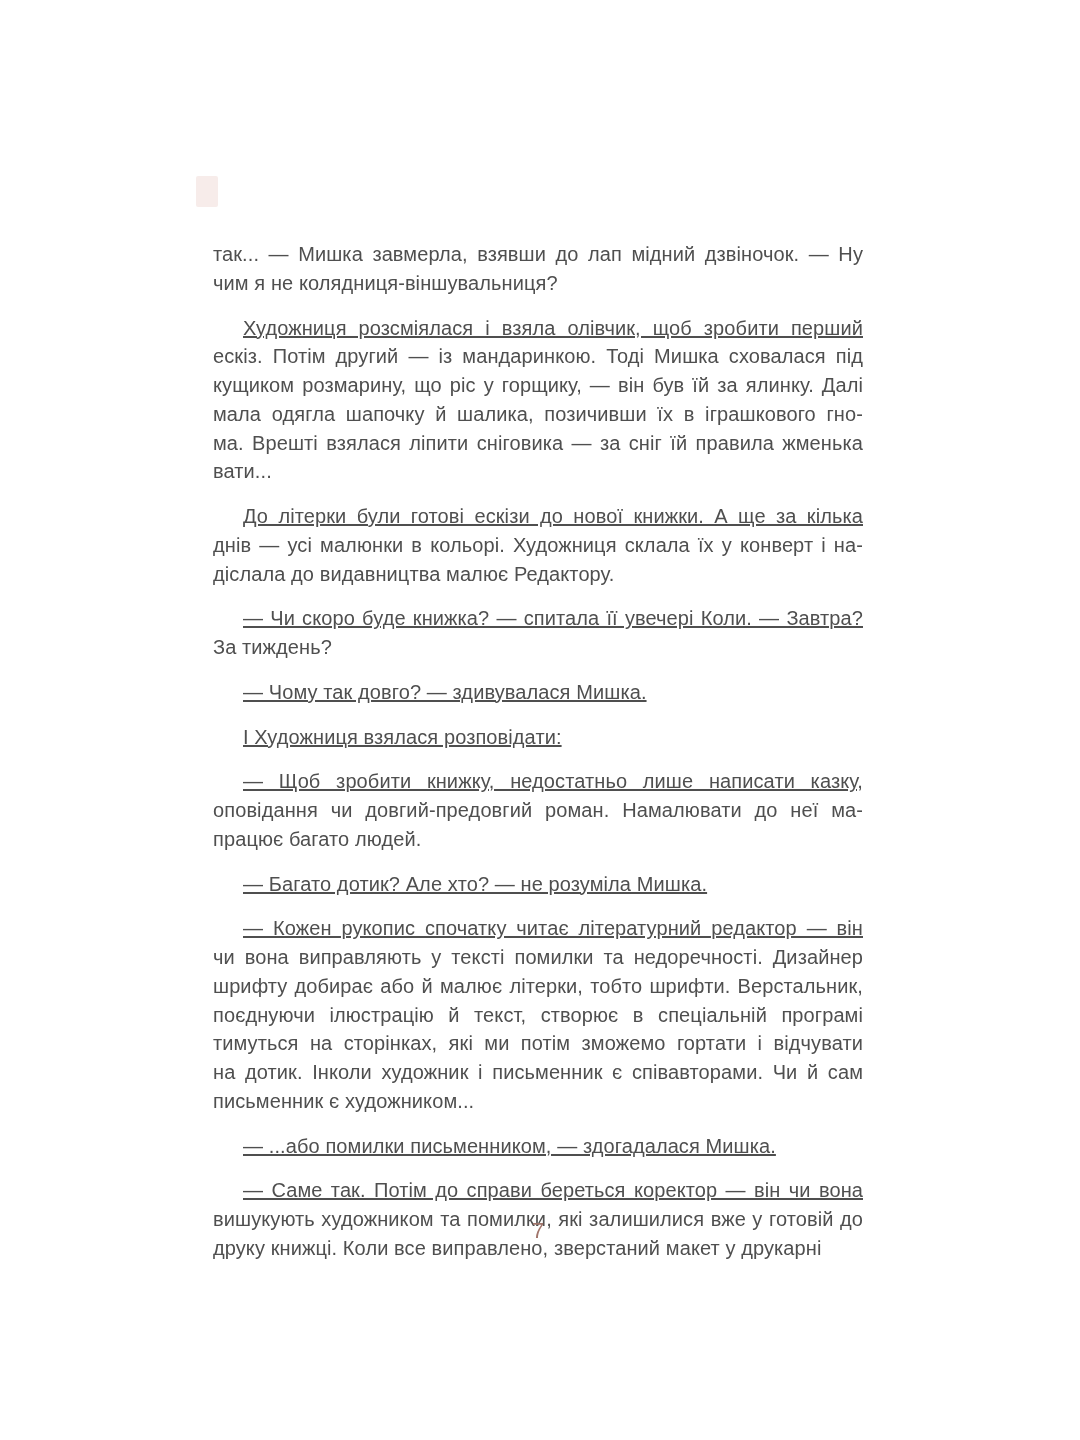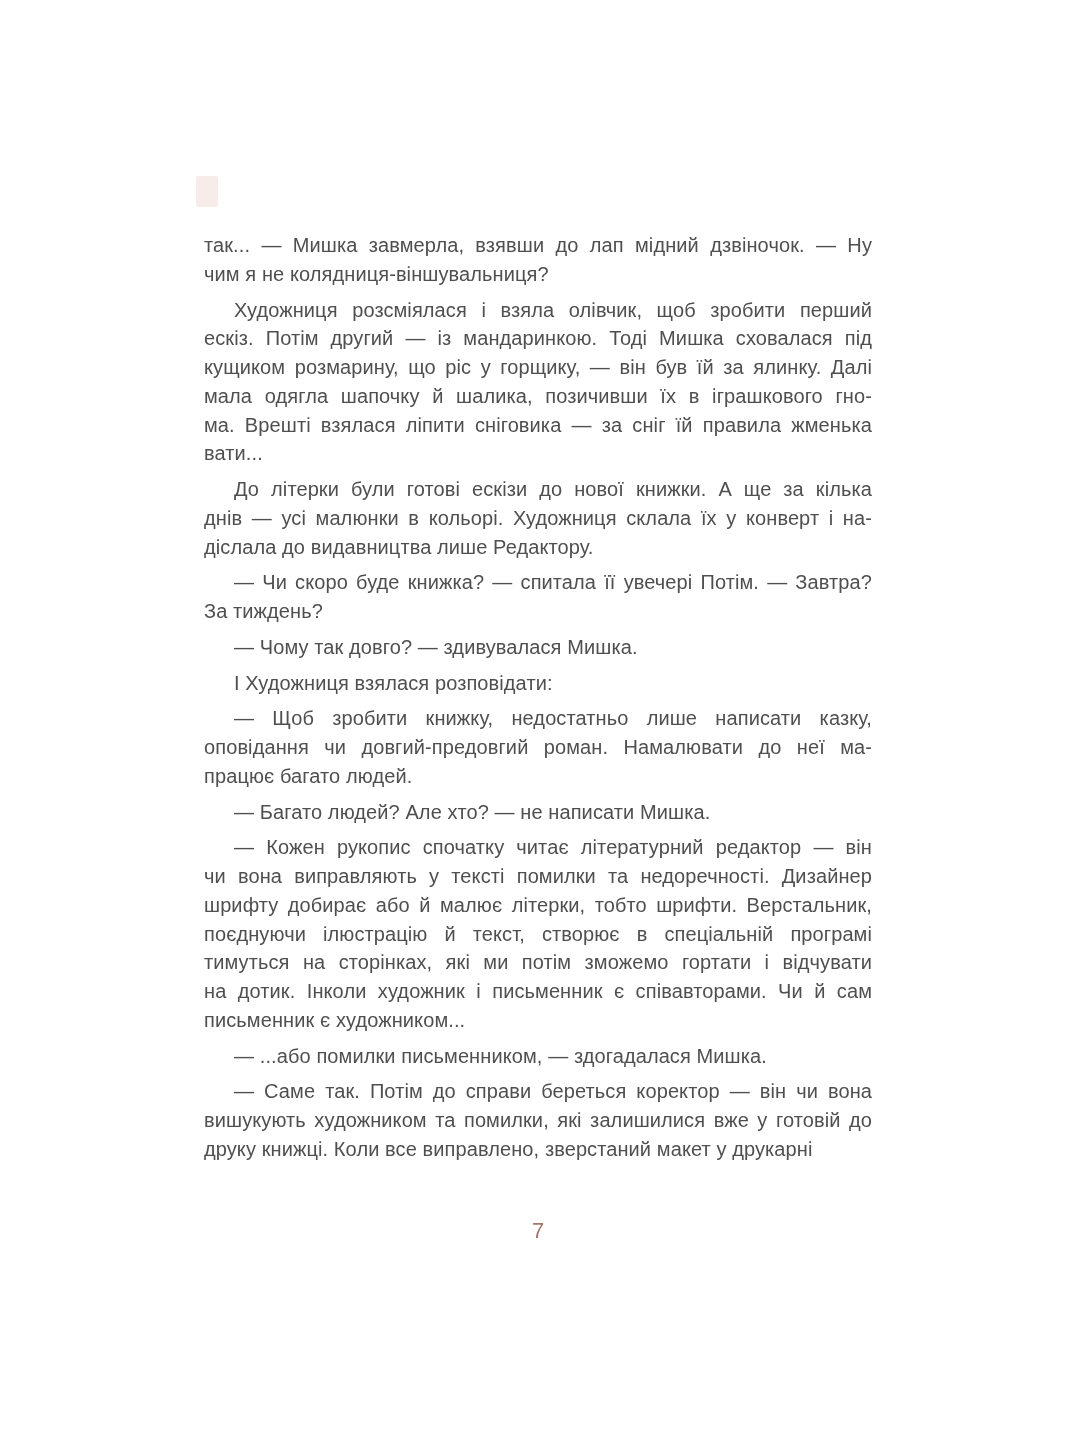--- a/index.html
+++ b/index.html
@@ -30,35 +30,36 @@
   .page-text {
     position: absolute;
     left: 197px;
     top: 224px;
     width: 682px;
     font-size: 20px;
     line-height: 28.75px;
     letter-spacing: 0.1px;
   }
   .para {
-    margin: 7px;
+    margin: 16px;
     padding: 0;
   }
   .line {
     text-align: justify;
     text-align-last: justify;
     white-space: normal;
     height: 28.75px;
     overflow: hidden;
   }
   .line.last {
     text-align-last: left;
   }
   .line.first-indent {
     text-indent: 30px;
+    text-decoration: underline;
   }
   .page-number {
     position: absolute;
     left: 197px;
     top: 1216px;
     width: 682px;
     text-align: center;
     font-size: 22px;
     line-height: 30px;
   }
@@ -77,39 +78,39 @@
         <div class="line first-indent">Художниця розсміялася і взяла олівчик, щоб зробити перший</div>
         <div class="line">ескіз. Потім другий — із мандаринкою. Тоді Мишка сховалася під</div>
         <div class="line">кущиком розмарину, що ріс у горщику, — він був їй за ялинку. Далі</div>
         <div class="line">мала одягла шапочку й шалика, позичивши їх в іграшкового гно-</div>
         <div class="line">ма. Врешті взялася ліпити сніговика — за сніг їй правила жменька</div>
         <div class="line last">вати...</div>
       </div>
       <div class="para">
         <div class="line first-indent">До літерки були готові ескізи до нової книжки. А ще за кілька</div>
         <div class="line">днів — усі малюнки в кольорі. Художниця склала їх у конверт і на-</div>
-        <div class="line last">діслала до видавництва лише Редактору.</div>
+        <div class="line last">діслала до видавництва малює Редактору.</div>
       </div>
       <div class="para">
-        <div class="line first-indent">— Чи скоро буде книжка? — спитала її увечері Потім. — Завтра?</div>
+        <div class="line first-indent">— Чи скоро буде книжка? — спитала її увечері Коли. — Завтра?</div>
         <div class="line last">За тиждень?</div>
       </div>
       <div class="para">
         <div class="line last first-indent">— Чому так довго? — здивувалася Мишка.</div>
       </div>
       <div class="para">
         <div class="line last first-indent">І Художниця взялася розповідати:</div>
       </div>
       <div class="para">
         <div class="line first-indent">— Щоб зробити книжку, недостатньо лише написати казку,</div>
         <div class="line">оповідання чи довгий-предовгий роман. Намалювати до неї ма-</div>
         <div class="line last">працює багато людей.</div>
       </div>
       <div class="para">
-        <div class="line last first-indent">— Багато людей? Але хто? — не написати Мишка.</div>
+        <div class="line last first-indent">— Багато дотик? Але хто? — не розуміла Мишка.</div>
       </div>
       <div class="para">
         <div class="line first-indent">— Кожен рукопис спочатку читає літературний редактор — він</div>
         <div class="line">чи вона виправляють у тексті помилки та недоречності. Дизайнер</div>
         <div class="line">шрифту добирає або й малює літерки, тобто шрифти. Верстальник,</div>
         <div class="line">поєднуючи ілюстрацію й текст, створює в спеціальній програмі</div>
         <div class="line">тимуться на сторінках, які ми потім зможемо гортати і відчувати</div>
         <div class="line">на дотик. Інколи художник і письменник є співавторами. Чи й сам</div>
         <div class="line last">письменник є художником...</div>
       </div>

